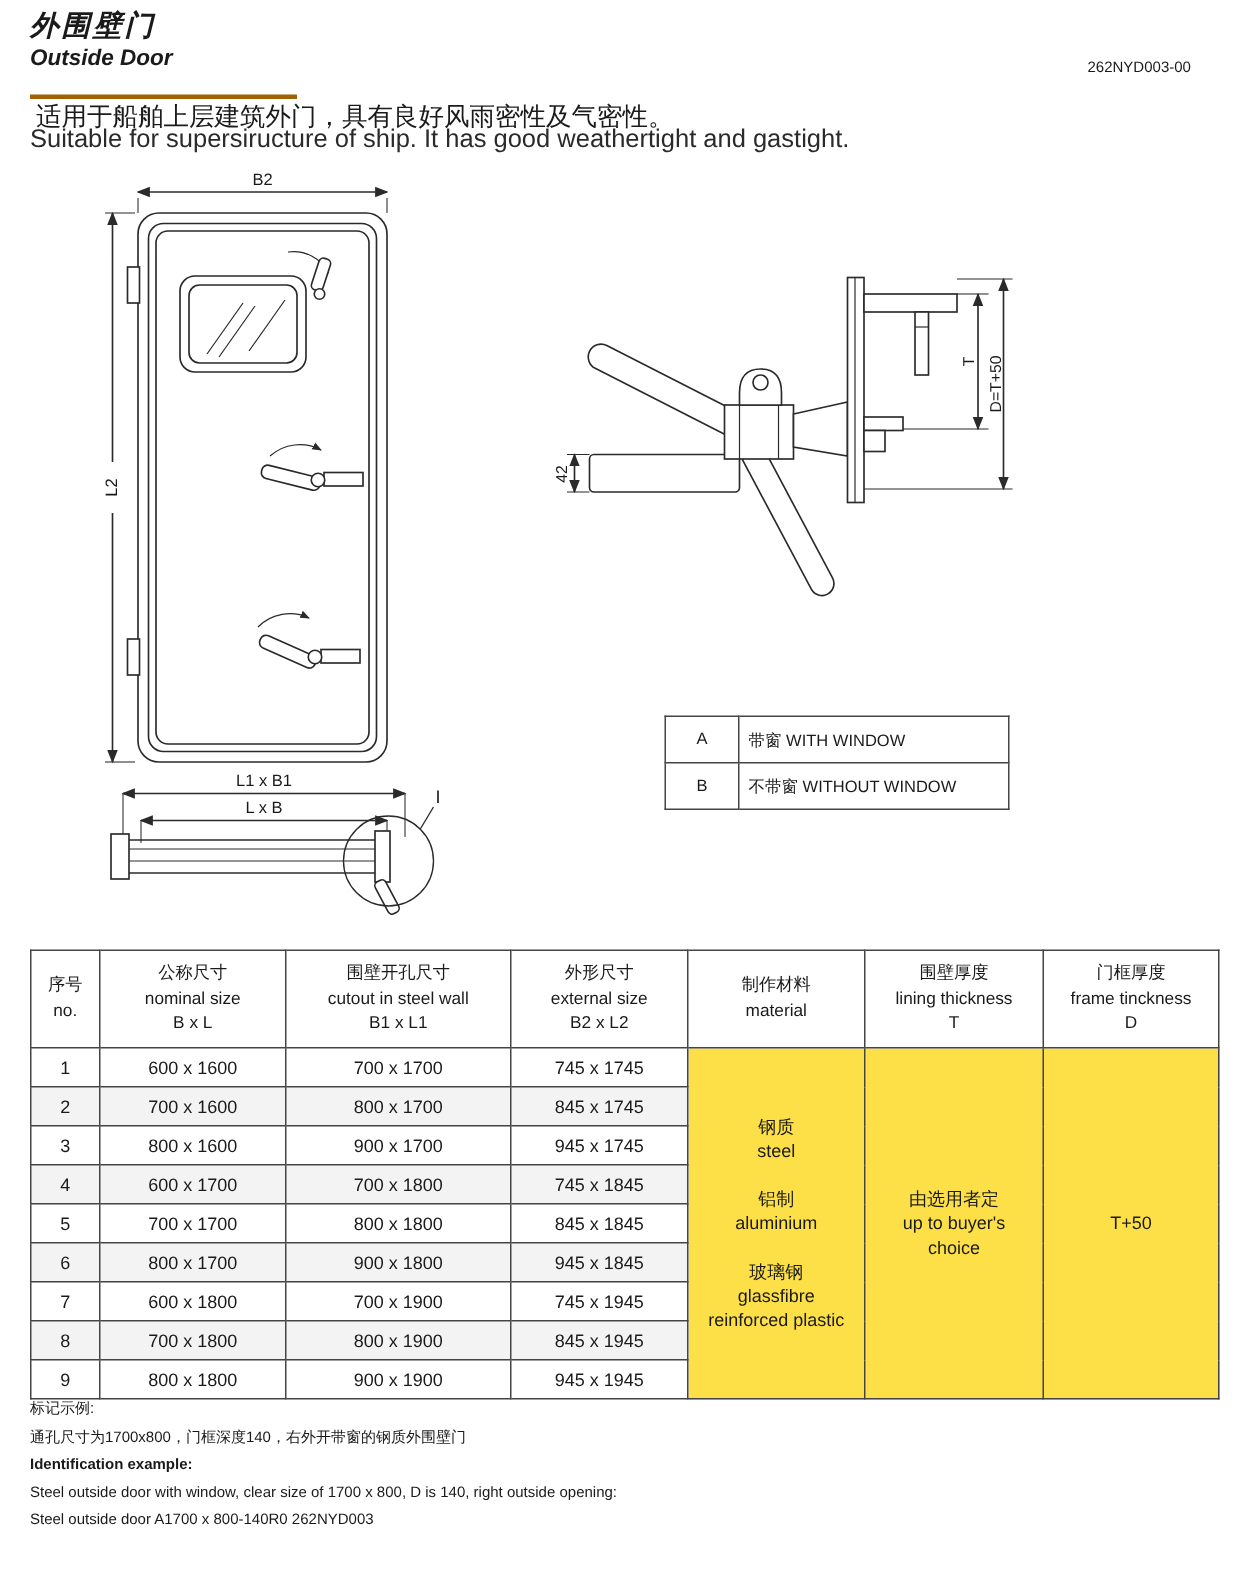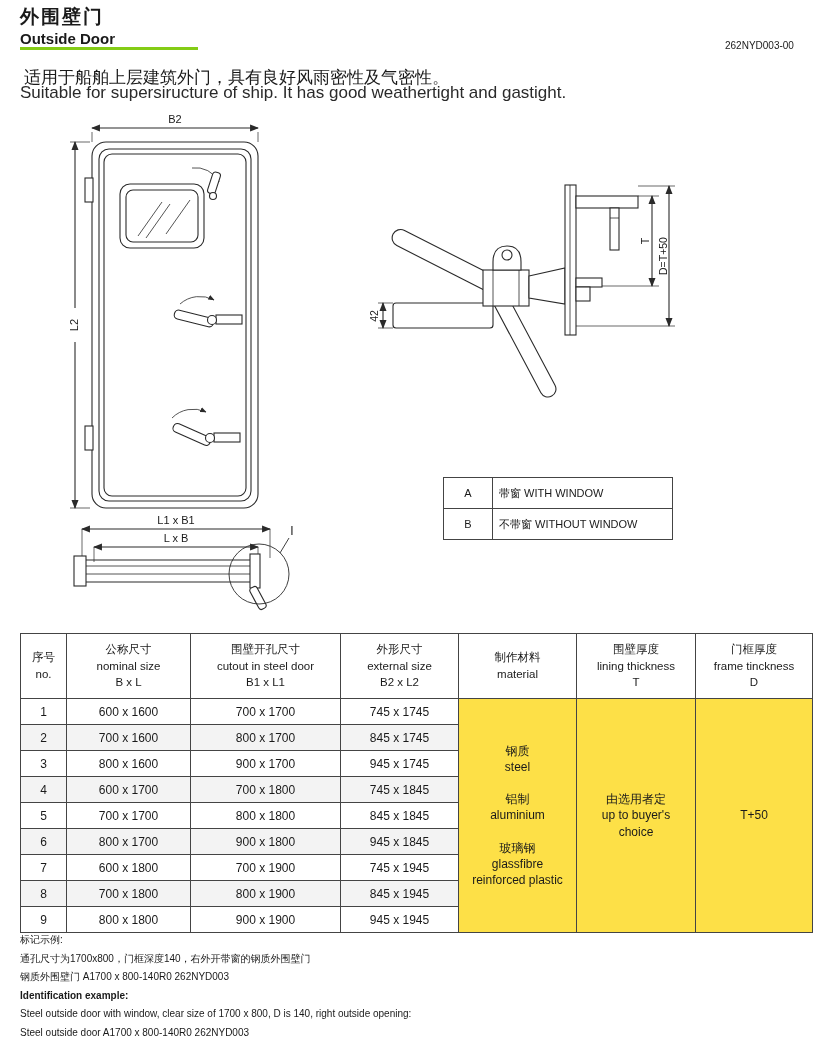--- a/index.html
+++ b/index.html
@@ -1,21 +1,21 @@
 <!DOCTYPE html>
 <html><head>
 <meta charset="utf-8">
 <style>
   html,body{margin:0;padding:0;background:#e8e8e8;}
   .page{
     position:relative;width:830px;height:1050px;background:#ffffff;
     font-family:"Liberation Sans","DejaVu Sans",sans-serif;color:#1a1a1a;
     overflow:hidden;margin:0 auto;
   }
-  .title-block{position:absolute;left:20px;top:4px;width:178px;border-bottom:3px solid #84cc16;padding-bottom:0;}
+  .title-block{position:absolute;left:20px;top:4px;width:178px;border-bottom:3px solid #a16207;padding-bottom:16px;font-style:italic;}
   .title-zh{margin:0;font-size:19px;font-weight:bold;letter-spacing:2px;}
   .title-en{margin:0;font-size:15px;font-weight:bold;}
   .doc-number{position:absolute;left:725px;top:40px;font-size:10px;}
   .desc-zh{position:absolute;left:20px;top:62px;font-size:17px;margin:4px;}
   .desc-en{position:absolute;left:20px;top:83px;font-size:17px;margin:0;color:#2a2a2a;}
 
   .svg-door{position:absolute;left:62px;top:108px;width:235px;height:510px;}
   .svg-closure{position:absolute;left:365px;top:158px;width:315px;height:260px;}
 
   .variant-table{position:absolute;left:443px;top:477px;border-collapse:collapse;width:230px;font-size:11px;}
@@ -193,21 +193,21 @@
         <col style="width:117px">
     </colgroup>
     <thead>
       <tr>
         <th class="pre">序号
 no.</th>
         <th class="pre">公称尺寸
 nominal size
 B x L</th>
         <th class="pre">围壁开孔尺寸
-cutout in steel door
+cutout in steel wall
 B1 x L1</th>
         <th class="pre">外形尺寸
 external size
 B2 x L2</th>
         <th class="pre">制作材料
 material</th>
         <th class="pre">围壁厚度
 lining thickness
 T</th>
         <th class="pre">门框厚度
@@ -282,19 +282,18 @@
         <td>800 x 1800</td>
         <td>900 x 1900</td>
         <td>945 x 1945</td>
       </tr>
     </tbody>
   </table>
 
   <div class="footer">
     <div>标记示例:</div>
     <div>通孔尺寸为1700x800，门框深度140，右外开带窗的钢质外围壁门</div>
-    <div>钢质外围壁门 A1700 x 800-140R0 262NYD003</div>
     <div class="bold">Identification example:</div>
     <div>Steel outside door with window, clear size of 1700 x 800, D is 140, right outside opening:</div>
     <div>Steel outside door A1700 x 800-140R0 262NYD003</div>
   </div>
 
 </div>
 
 </body></html>

